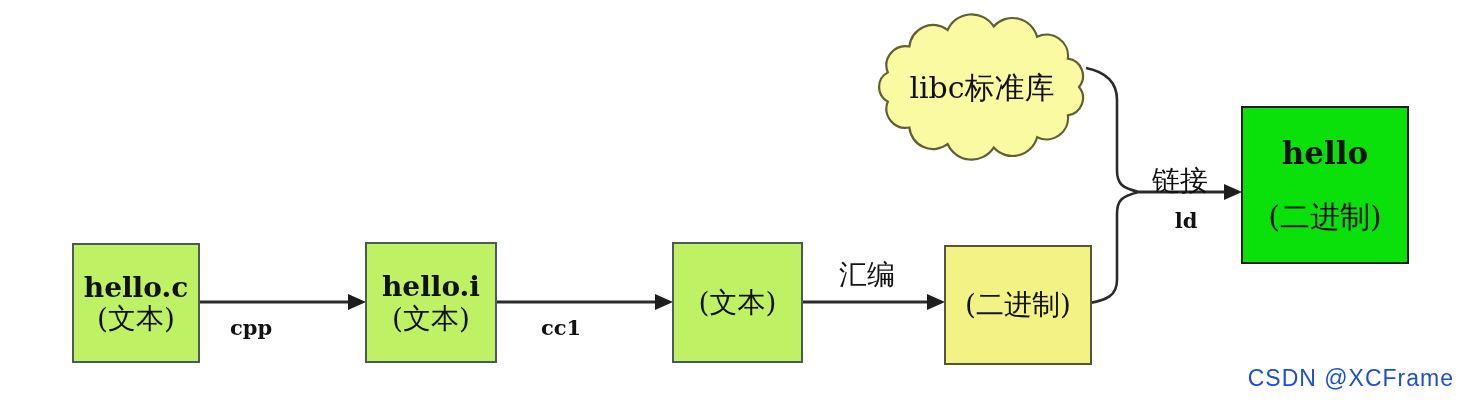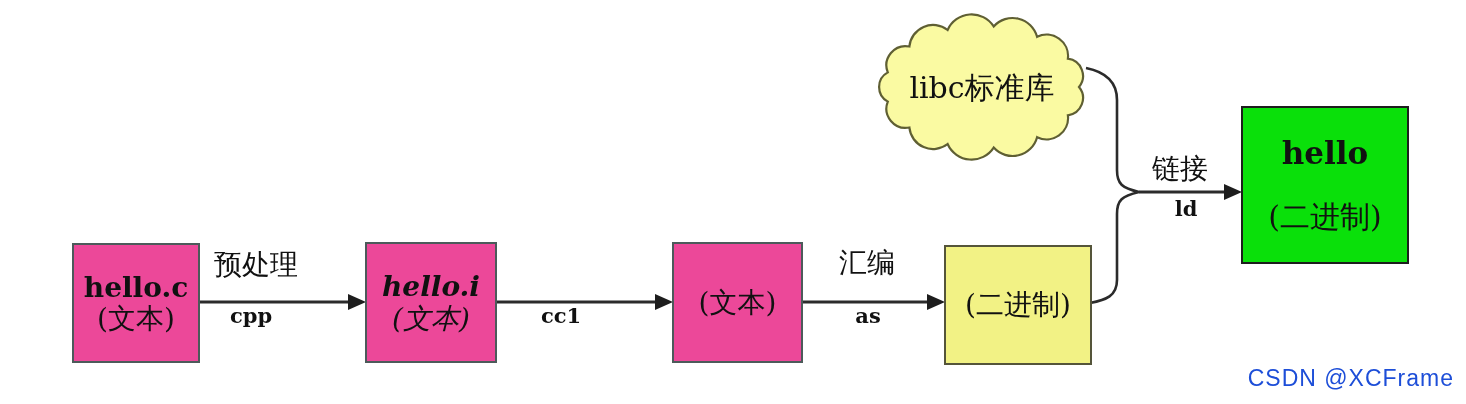--- a/index.html
+++ b/index.html
@@ -15,28 +15,28 @@
   .node{
     position:absolute;
     display:flex;flex-direction:column;
     align-items:center;justify-content:center;
     text-align:center;
     box-sizing:border-box;
     line-height:1.12;
   }
   .node .fname{font-weight:bold;font-size:28px;}
   .node .ftype{font-size:28px;}
-  .cyan{background:#ec4899;border:2px solid #4c5a5a;}
+  .cyan{background:#bef264;border:2px solid #4c5a5a;}
   .yellow{background:#f2f285;border:2px solid #55553a;}
   .green{background:#0ae00a;border:2px solid #1d1d1d;gap:29px;}
   .green .fname{font-size:31px;}
   .green .ftype{font-size:30px;}
   .edge-label{
     position:absolute;width:170px;text-align:center;
-    font-size:28px;white-space:nowrap;
+    font-size:28px;white-space:nowrap;margin-top:12px;
   }
   .edge-tool{font-weight:bold;font-size:21px;}
   #cloud-label{
     position:absolute;left:872px;top:68px;width:220px;
     text-align:center;font-weight:normal;font-size:30px;white-space:nowrap;
   }
   #watermark{
     position:absolute;left:1150px;top:365px;width:304px;
     text-align:right;
     font-family:"Liberation Sans",sans-serif;
@@ -63,46 +63,44 @@
     <polygon points="1224,184 1224,200 1242,192" fill="#1d1d1d"></polygon>
 
     <path d="M1079.0,87.0 A17.4,17.4 0 0 1 1067.9,115.3 A21.5,21.5 0 0 1 1037.1,137.2 A25.4,25.4 0 0 1 993.7,147.6 A26.3,26.3 0 0 1 947.6,144.0 A23.7,23.7 0 0 1 909.4,127.5 A19.2,19.2 0 0 1 887.8,101.6 A16.6,16.6 0 0 1 887.8,72.4 A19.2,19.2 0 0 1 909.4,46.5 A23.7,23.7 0 0 1 947.6,30.0 A26.3,26.3 0 0 1 993.7,26.4 A25.4,25.4 0 0 1 1037.1,36.8 A21.5,21.5 0 0 1 1067.9,58.7 A17.4,17.4 0 0 1 1079.0,87.0 Z" fill="#fafaa2" stroke="#5f5f33" stroke-width="2.2"></path>
   </svg>
 
   <div class="node cyan" style="left:72px;top:243px;width:128px;height:120px;">
     <div class="fname">hello.c</div>
     <div class="ftype">(文本)</div>
   </div>
 
-  <div class="node cyan" style="left:365px;top:242px;width:132px;height:121px;font-style:italic;">
+  <div class="node cyan" style="left:365px;top:242px;width:132px;height:121px;">
     <div class="fname">hello.i</div>
     <div class="ftype">(文本)</div>
   </div>
 
   <div class="node cyan" style="left:672px;top:242px;width:131px;height:121px;">
     <div class="ftype">(文本)</div>
   </div>
 
   <div class="node yellow" style="left:944px;top:245px;width:148px;height:120px;">
     <div class="ftype">(二进制)</div>
   </div>
 
   <div class="node green" style="left:1241px;top:106px;width:168px;height:158px;">
     <div class="fname">hello</div>
     <div class="ftype">(二进制)</div>
   </div>
 
   <div id="cloud-label">libc标准库</div>
 
-  <div class="edge-label" style="left:171px;top:246px;">预处理</div>
   <div class="edge-label edge-tool" style="left:166px;top:303px;">cpp</div>
 
   <div class="edge-label edge-tool" style="left:476px;top:303px;">cc1</div>
 
   <div class="edge-label" style="left:782px;top:244px;">汇编</div>
-  <div class="edge-label edge-tool" style="left:783px;top:303px;">as</div>
 
   <div class="edge-label" style="left:1095px;top:150px;">链接</div>
   <div class="edge-label edge-tool" style="left:1101px;top:196px;">ld</div>
 
   <div id="watermark">CSDN @XCFrame</div>
 
 </div>
 
 </body></html>

